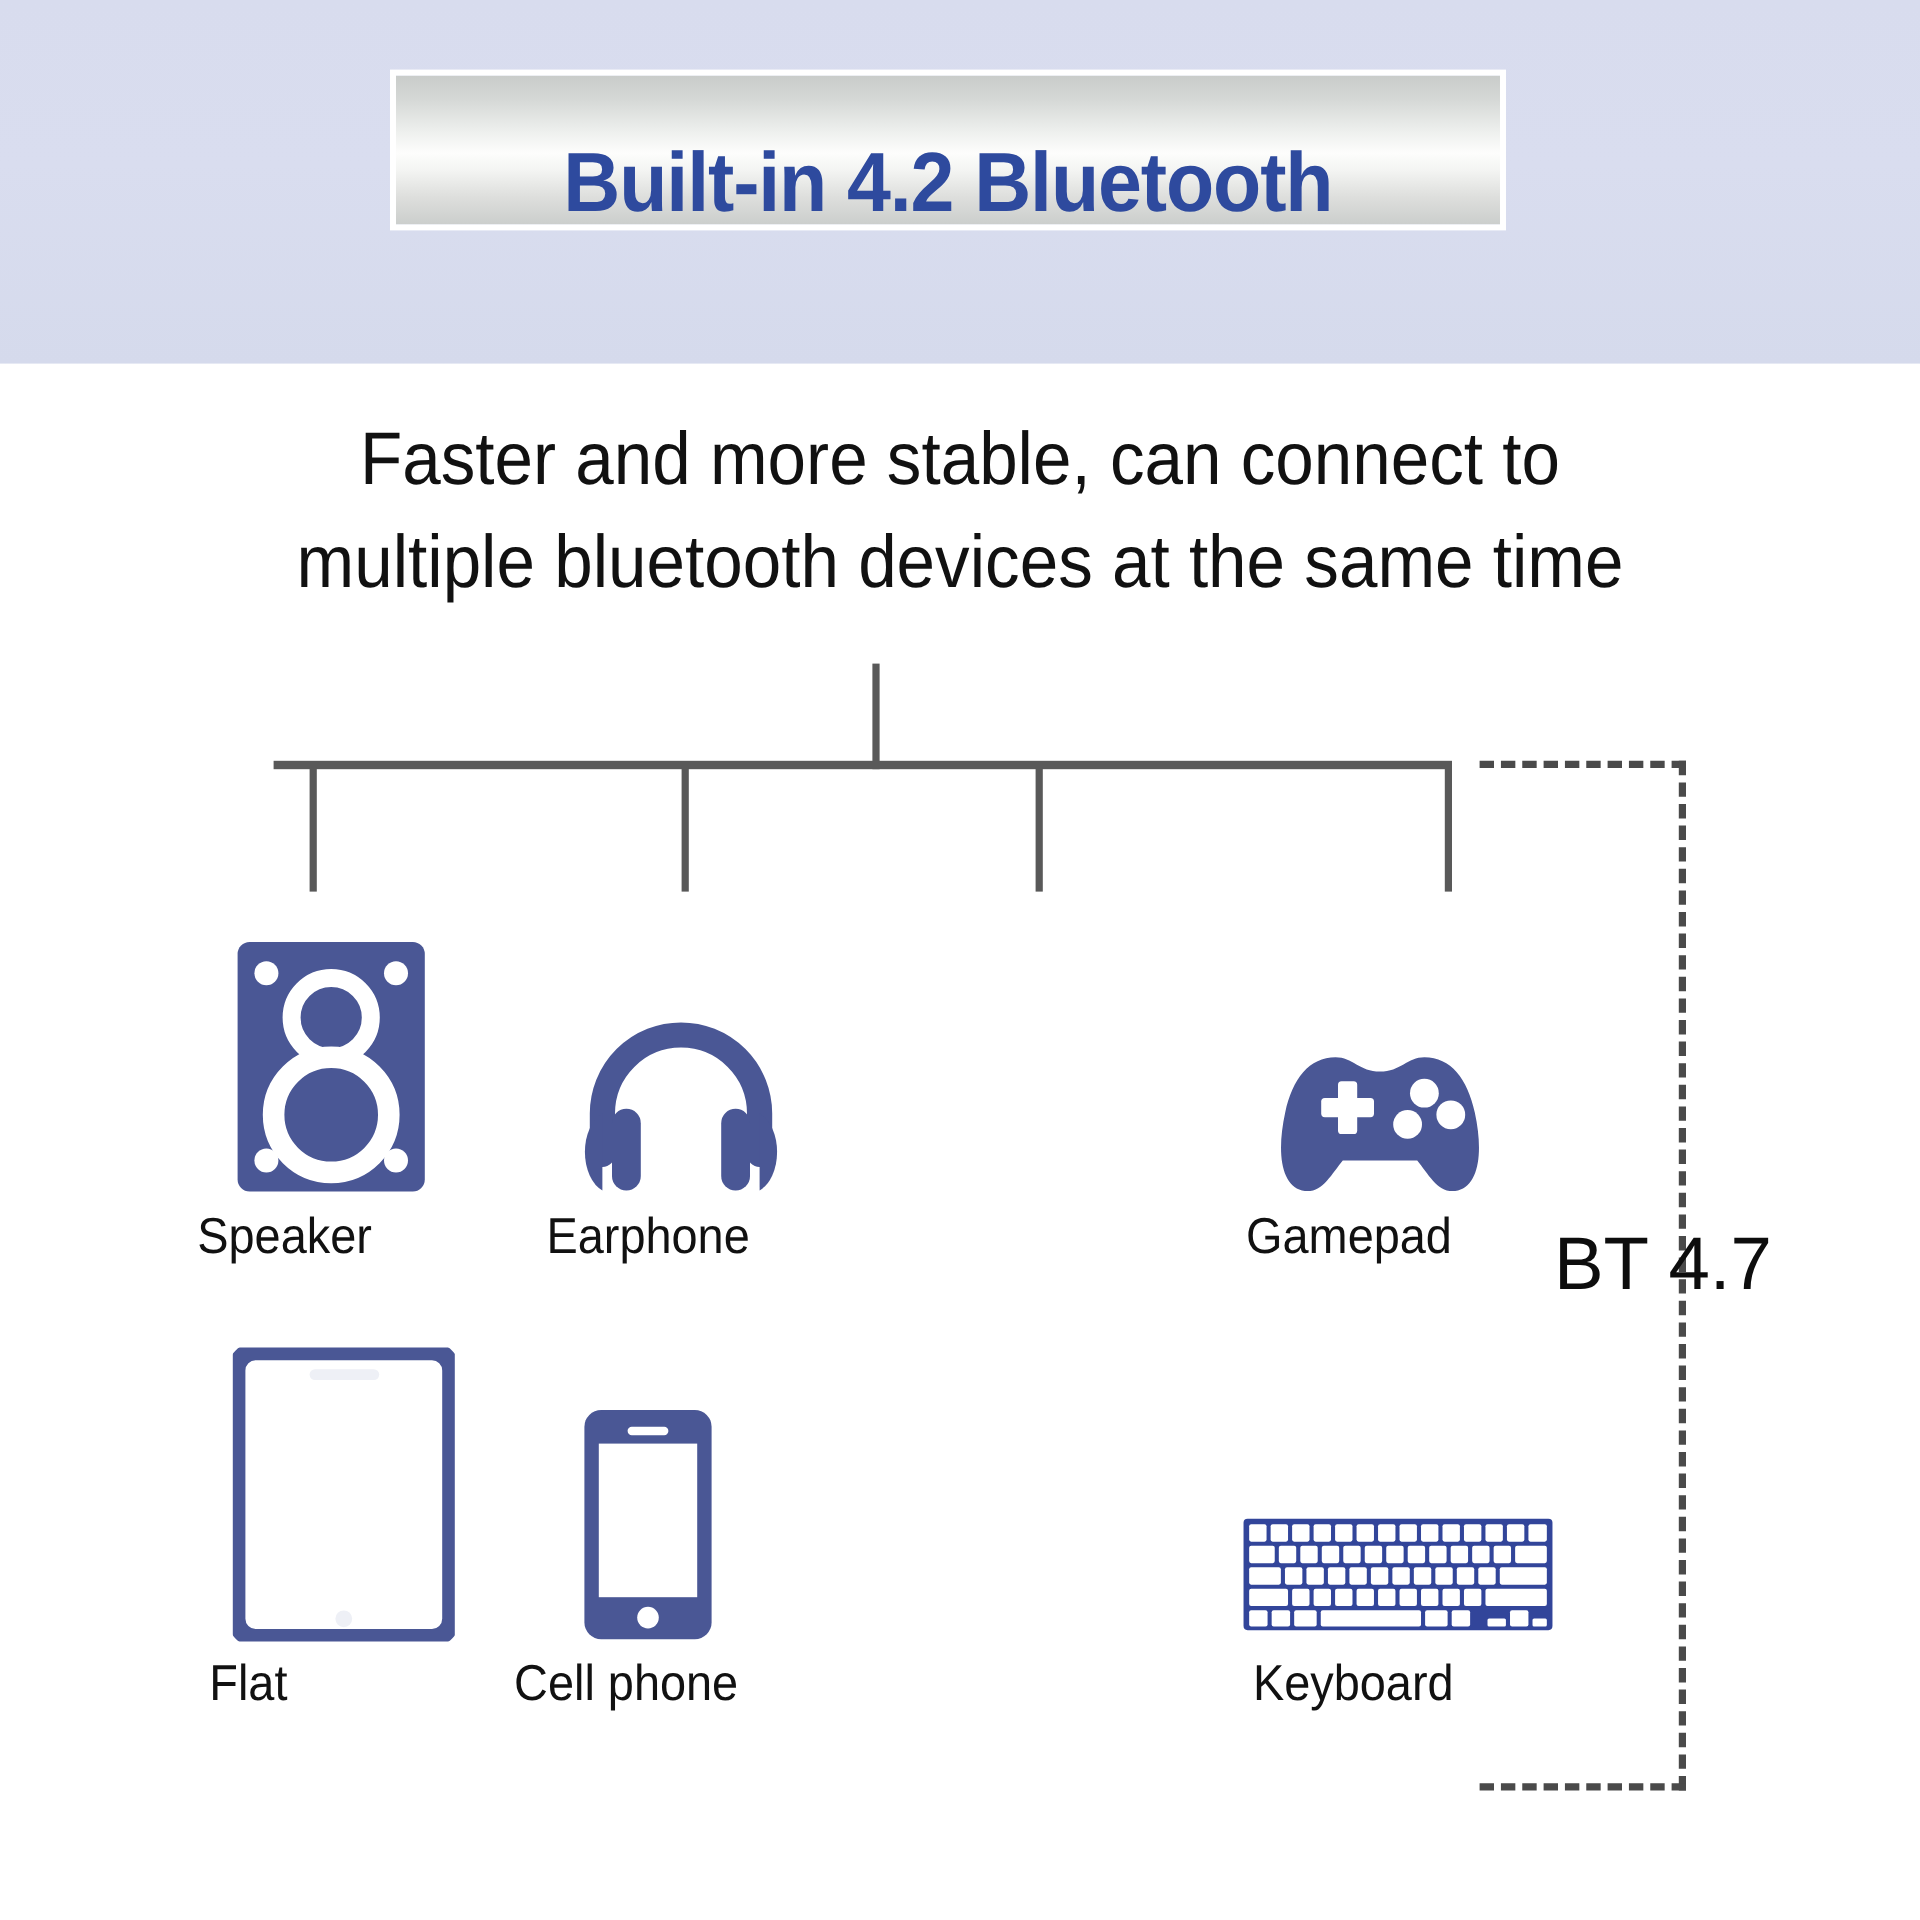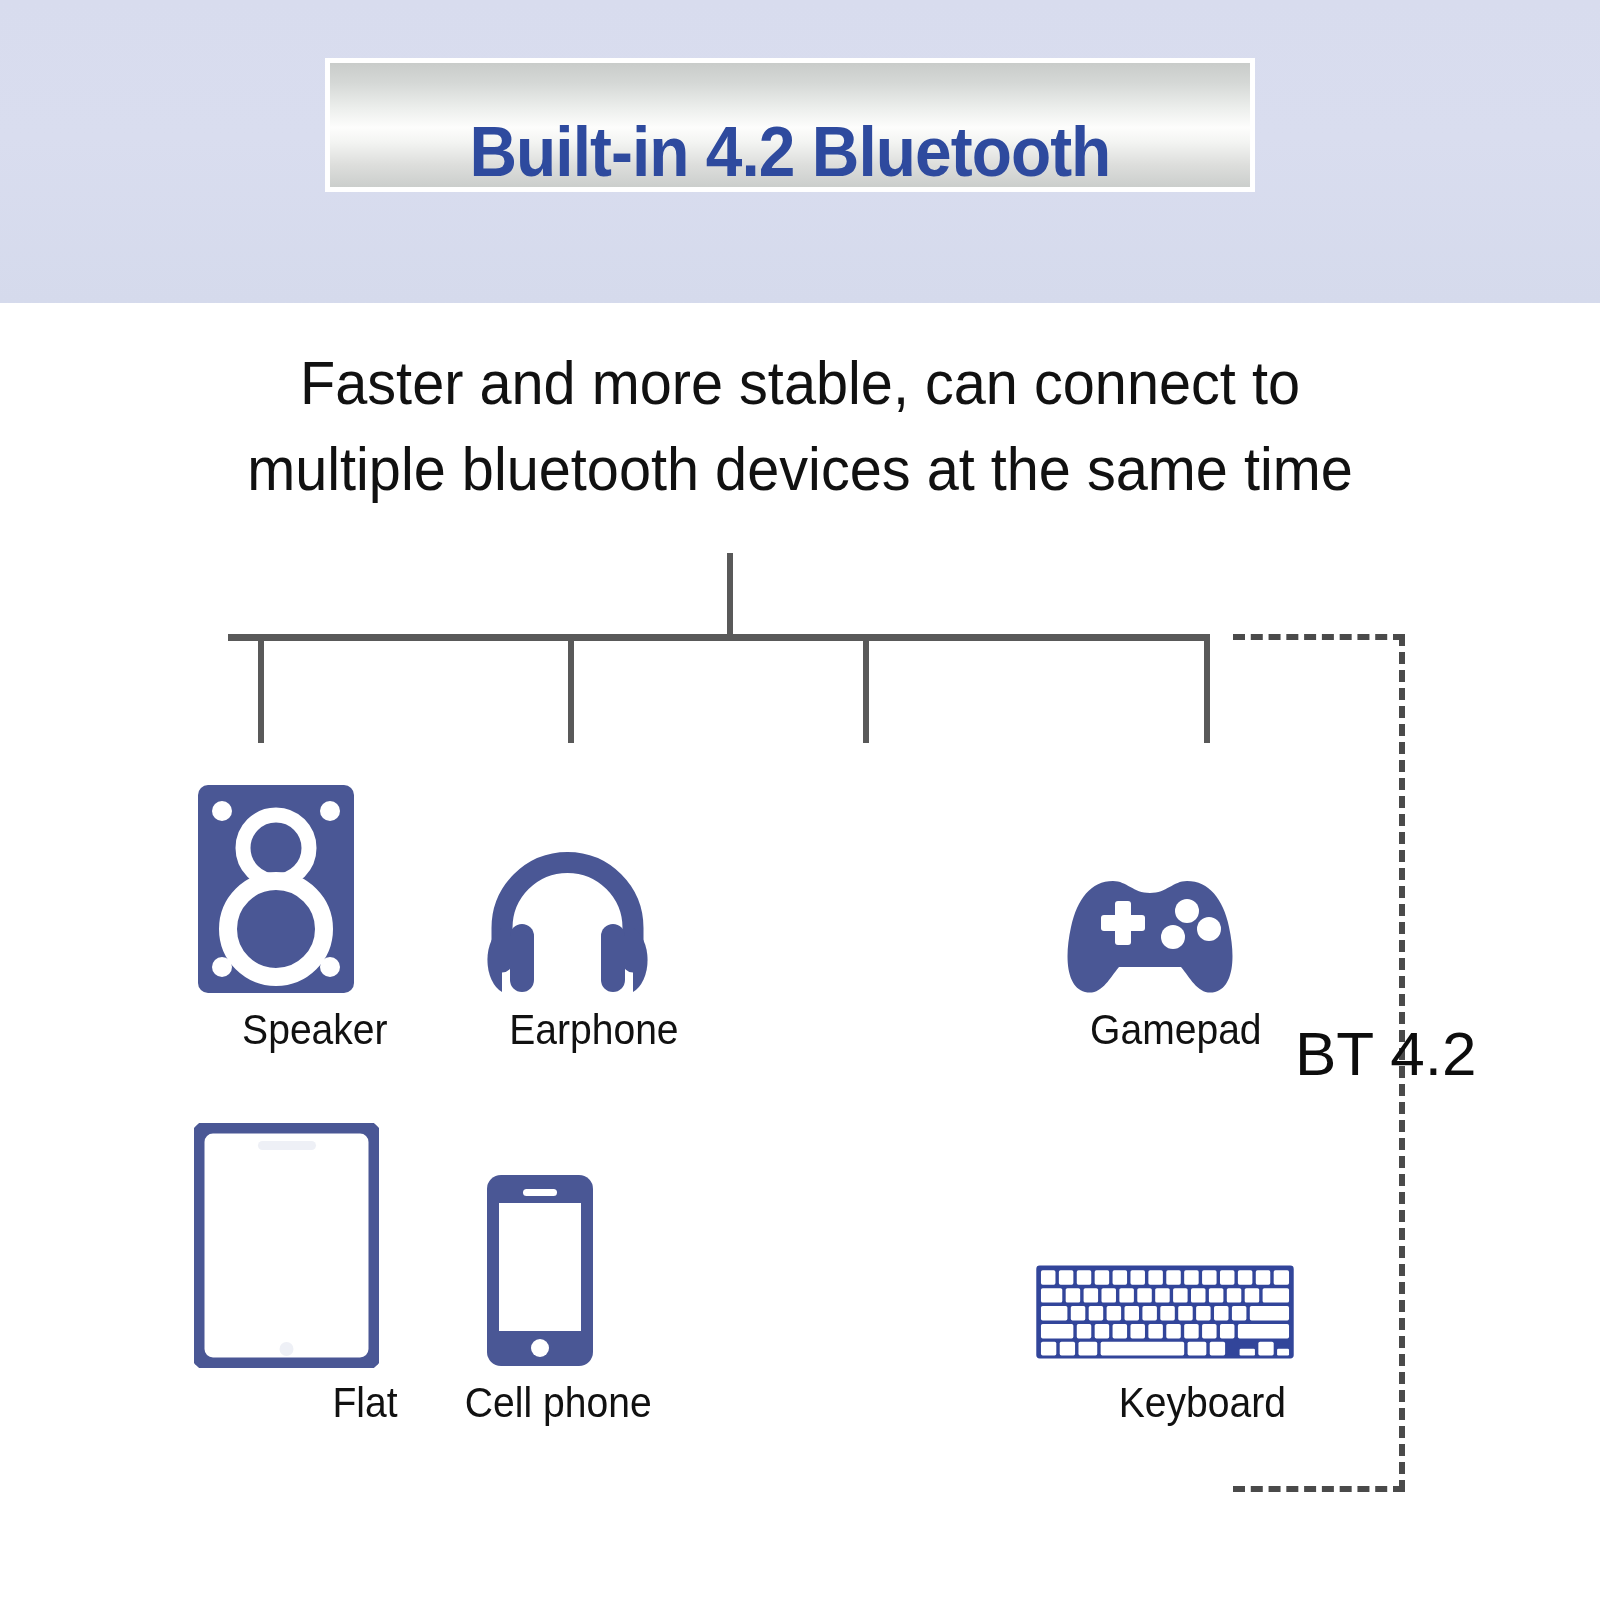--- a/index.html
+++ b/index.html
@@ -103,21 +103,21 @@
   
   .device-row {
     position: absolute;
     width: 1600px;
   }
   #row-top    { top: 770px;  height: 300px; }
   #row-bottom { top: 1120px; height: 330px; }
 
   .device {
     position: absolute;
-    text-align: right;
+    text-align: left;
   }
   .device-icon {
     display: flex;
     align-items: flex-end;
     justify-content: center;
   }
   .device-label {
     color: #111111;
     font-size: 42px;
     line-height: 1;
@@ -233,21 +233,21 @@
         <circle cx="126" cy="36" r="12" fill="#ffffff"></circle>
         <circle cx="112" cy="62" r="12" fill="#ffffff"></circle>
         <circle cx="148" cy="54" r="12" fill="#ffffff"></circle>
       </svg>
     </div>
     <div class="device-label">Gamepad</div>
   </div>
 
 </div>
 
-<div id="bt-label">BT 4.2</div>
+<div id="bt-label">BT 4.7</div>
 
 <div class="device-row" id="row-bottom">
 
   <div class="device" id="dev-flat">
     <div class="device-icon">
       <svg width="185" height="245" viewBox="0 0 185 245">
         <rect x="3" y="3" width="179" height="239" rx="16" ry="16" fill="none" stroke="#4a5795" stroke-width="15"></rect>
         <rect x="64" y="18" width="58" height="9" rx="4.5" fill="#eef0f6"></rect>
         <circle cx="92.5" cy="226" r="7" fill="#eef0f6"></circle>
       </svg>

